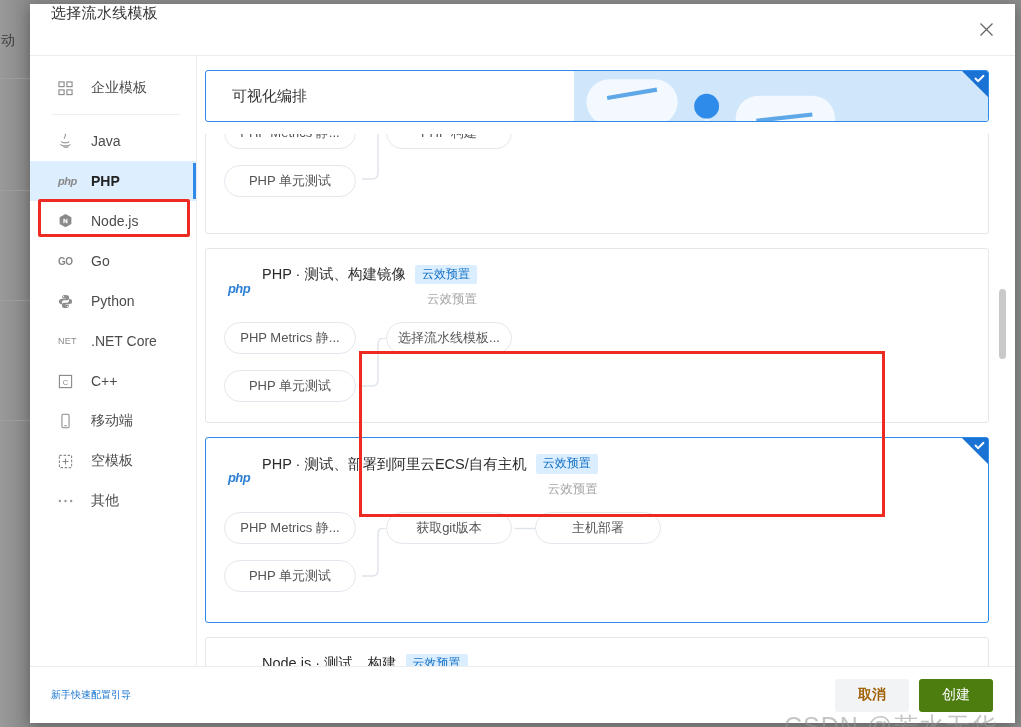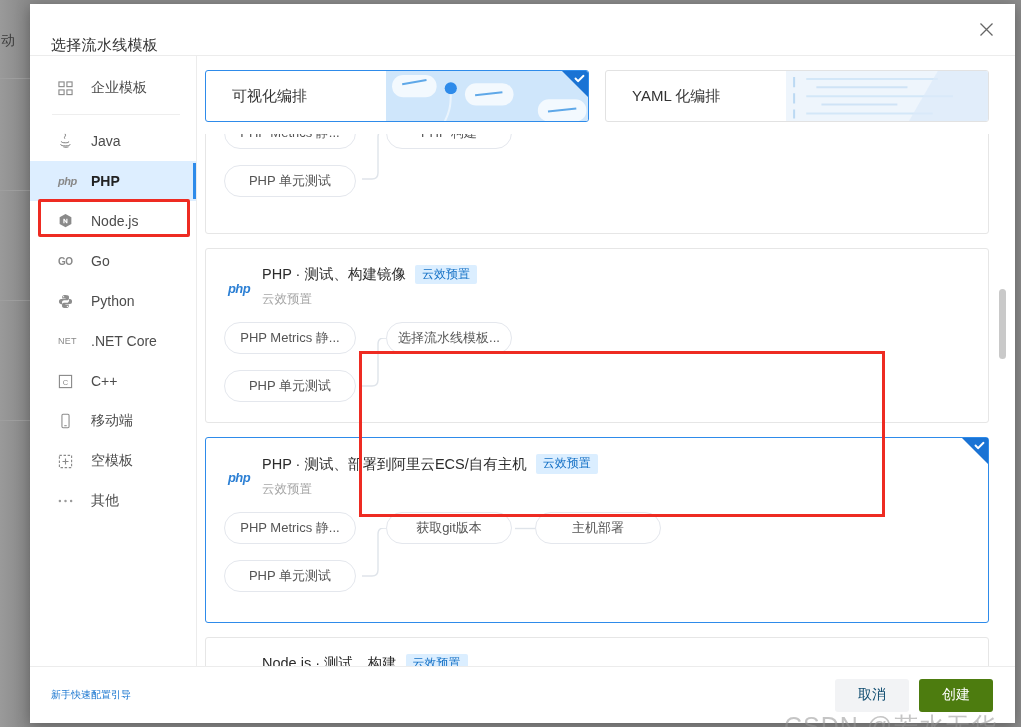--- a/index.html
+++ b/index.html
@@ -27,21 +27,21 @@
   .modal {
     position: absolute; left: 30px; top: 4px;
     width: 985px; height: 719px;
     background: #fff;
     box-shadow: 0 3px 14px rgba(0,0,0,.32);
     display: flex; flex-direction: column;
   }
   .modal-header {
     height: 52px; min-height: 52px;
     border-bottom: 1px solid #ececec;
-    display: flex; align-items: flex-end;
+    display: flex; align-items: flex-start;
     padding: 0 18px 0 21px;
     position: relative;
   }
   .modal-title { font-size: 15px; color: #333; letter-spacing: .3px; }
   .close-btn {
     position: absolute; right: 16px; top: 50%; transform: translateY(-50%);
     width: 26px; height: 26px; cursor: pointer;
     display: flex; align-items: center; justify-content: center;
   }
   .close-btn svg { display: block; }
@@ -103,21 +103,21 @@
   .tabcard.sel { border: 1px solid #2e8bea; }
   .tab-art { position: absolute; right: 0; top: 0; bottom: 0; width: 53%; }
   .corner-check {
     position: absolute; right: 0; top: 0; width: 26px; height: 26px; z-index: 3;
   }
 
   .scrollwrap {
     flex: 1; position: relative; min-height: 0; overflow: hidden;
     padding: 0 26px 0 8px;
   }
-  .scroller { position: absolute; inset: 0; padding: 0 26px 6px 8px; overflow: hidden;}
+  .scroller { position: absolute; inset: 0; padding: 0 26px 6px 8px; overflow: hidden; text-align: right;}
   .card {
     border: 1px solid #e6e6e6; border-radius: 3px; background: #fff;
     margin-bottom: 14px; padding: 16px 18px 18px 18px; position: relative;
   }
   .card.selected { border: 1px solid #2e8bea; }
   .card-head { display: flex; align-items: flex-start; }
   .card-logo {
     width: 30px; min-width: 30px; height: 30px; margin-right: 8px;
     display: flex; align-items: center; justify-content: center; margin-top: 8px;
   }
@@ -154,21 +154,21 @@
     display: flex; align-items: center; justify-content: space-between;
     padding: 0 22px 0 21px;
   }
   .footlink { color: #1573cf; font-size: 10px; cursor: pointer; }
   .footbtns { display: flex; gap: 10px; }
   .btn {
     min-width: 74px; height: 33px; border-radius: 3px; font-size: 14px;
     display: flex; align-items: center; justify-content: center; cursor: pointer;
     border: 1px solid transparent;
   }
-  .btn-ghost { background: #f2f3f5; color: #0c4a6e; }
+  .btn-ghost { background: #f2f3f5; color: #a16207; font-weight: bold; }
   .btn-primary { background: #4d7c0f; color: #fff; }
 
   
   .watermark {
     position: absolute; left: 0; top: 0; width: 1021px; height: 727px;
     pointer-events: none; z-index: 50;
   }
   .wm-text {
     position: absolute; left: 784px; top: 690px;
     font-size: 25px; color: rgba(150,150,150,.55);
@@ -320,35 +320,20 @@
             <rect x="150" y="28" width="48" height="22" rx="11" fill="#f3f9fe"></rect>
             <line x1="160" y1="40" x2="188" y2="37" stroke="#5fa8e8" stroke-width="2"></line>
             <circle cx="64" cy="17" r="6" fill="#2e8bea"></circle>
             <path d="M64 23 C64 36 62 42 58 50" stroke="#eaf4fd" stroke-width="2" fill="none"></path>
           </svg>
           <svg class="corner-check" viewBox="0 0 26 26">
             <path d="M26 0 L26 26 L0 0 Z" fill="#1a73d4"></path>
             <path d="M13.5 7.5 L16 10.2 L21.5 4.8" stroke="#fff" stroke-width="1.9" fill="none" stroke-linecap="round" stroke-linejoin="round"></path>
           </svg>
         </div>
-        <div class="tabcard">
-          <div class="tlabel">YAML 化编排</div>
-          <svg class="tab-art" viewBox="0 0 200 52" preserveAspectRatio="none">
-            <rect x="0" y="0" width="200" height="52" fill="#eef5fc"></rect>
-            <line x1="8" y1="6" x2="8" y2="16" stroke="#bcd9f3" stroke-width="2"></line>
-            <line x1="8" y1="22" x2="8" y2="32" stroke="#bcd9f3" stroke-width="2"></line>
-            <line x1="8" y1="38" x2="8" y2="47" stroke="#bcd9f3" stroke-width="2"></line>
-            <line x1="20" y1="8" x2="150" y2="8" stroke="#d3e7f8" stroke-width="2"></line>
-            <line x1="30" y1="16" x2="120" y2="16" stroke="#cfe3f6" stroke-width="2"></line>
-            <line x1="20" y1="25" x2="165" y2="25" stroke="#d3e7f8" stroke-width="2"></line>
-            <line x1="35" y1="33" x2="110" y2="33" stroke="#cfe3f6" stroke-width="2"></line>
-            <line x1="20" y1="42" x2="145" y2="42" stroke="#d3e7f8" stroke-width="2"></line>
-            <path d="M150 0 L200 0 L200 52 L120 52 Z" fill="#dbeaf9" opacity=".7"></path>
-          </svg>
-        </div>
       </div>
 
       <div class="scrollwrap">
         <div class="scroller">
 
           <div class="card" style="margin-top:-64px; padding-top:0; height:164px;">
             <div class="flow" style="margin-top:60px;">
               <svg class="conn" style="left:138px; top:0px;" width="24" height="52">
                 <path d="M0 48 H10 Q16 48 16 42 V6 Q16 0 22 0 H24" stroke="#dfe4ea" stroke-width="1.4" fill="none"></path>
               </svg>

